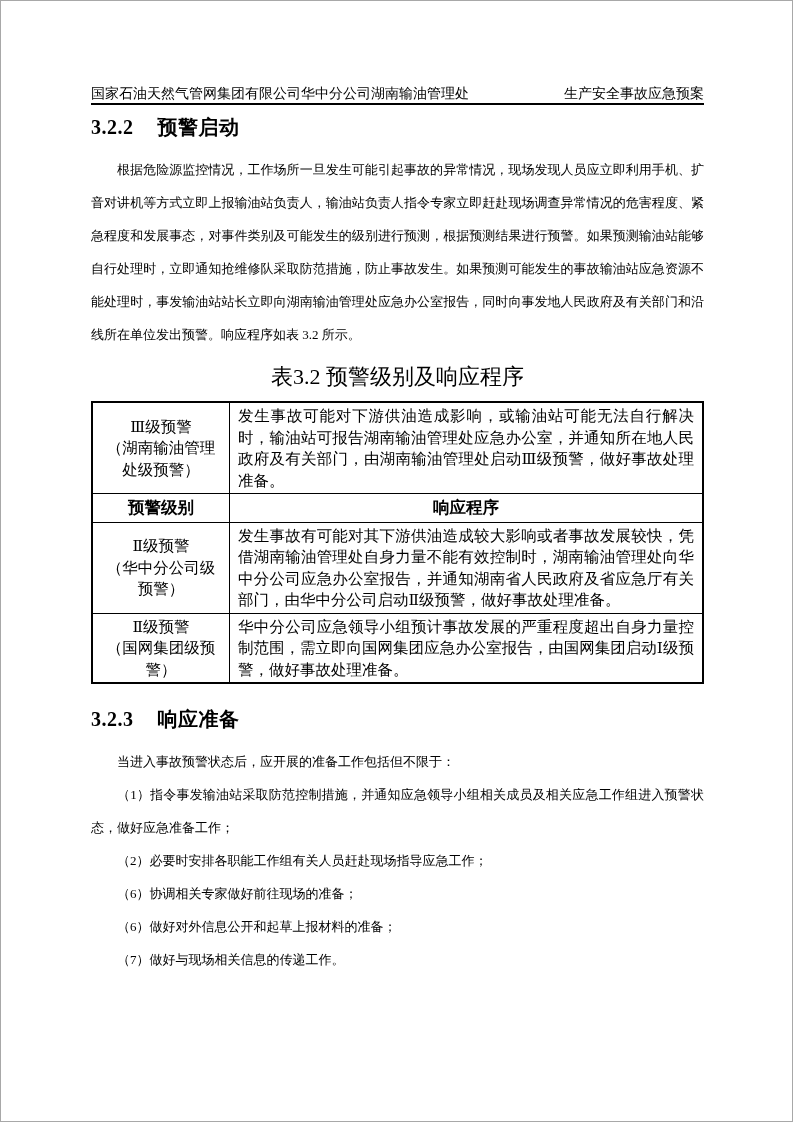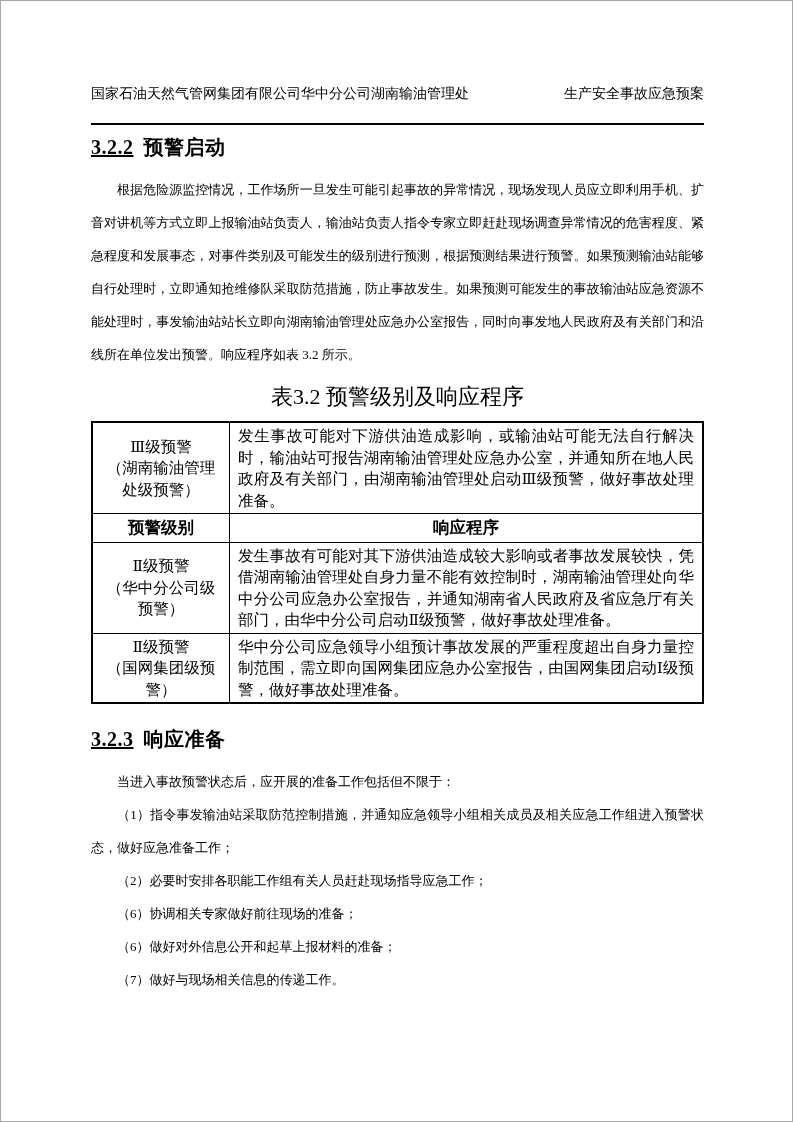--- a/index.html
+++ b/index.html
@@ -14,31 +14,31 @@
   .page {
     box-sizing: border-box;
     width: 100%; height: 100%;
     padding: 84px 88px 0 90px;
   }
   .doc-header {
     display: flex;
     justify-content: space-between;
     align-items: center;
     font-size: 14px;
-    padding-bottom: 20px;
+    padding-bottom: 0;
     border-bottom: 2px solid #000;
     white-space: nowrap;
   }
   .sec-heading {
     font-size: 20px;
     font-weight: bold;
     margin: 9px 0 12px 0;
     letter-spacing: 0.5px;
   }
-  .sec-heading .num { margin-right: 10px; text-decoration: underline; }
+  .sec-heading .num { margin-right: 24px; }
   .body-par {
     font-size: 13px;
     line-height: 33px;
     text-align: justify;
     text-indent: 2em;
     margin: 0;
   }
   .tbl-caption {
     text-align: center;
     font-size: 22px;

